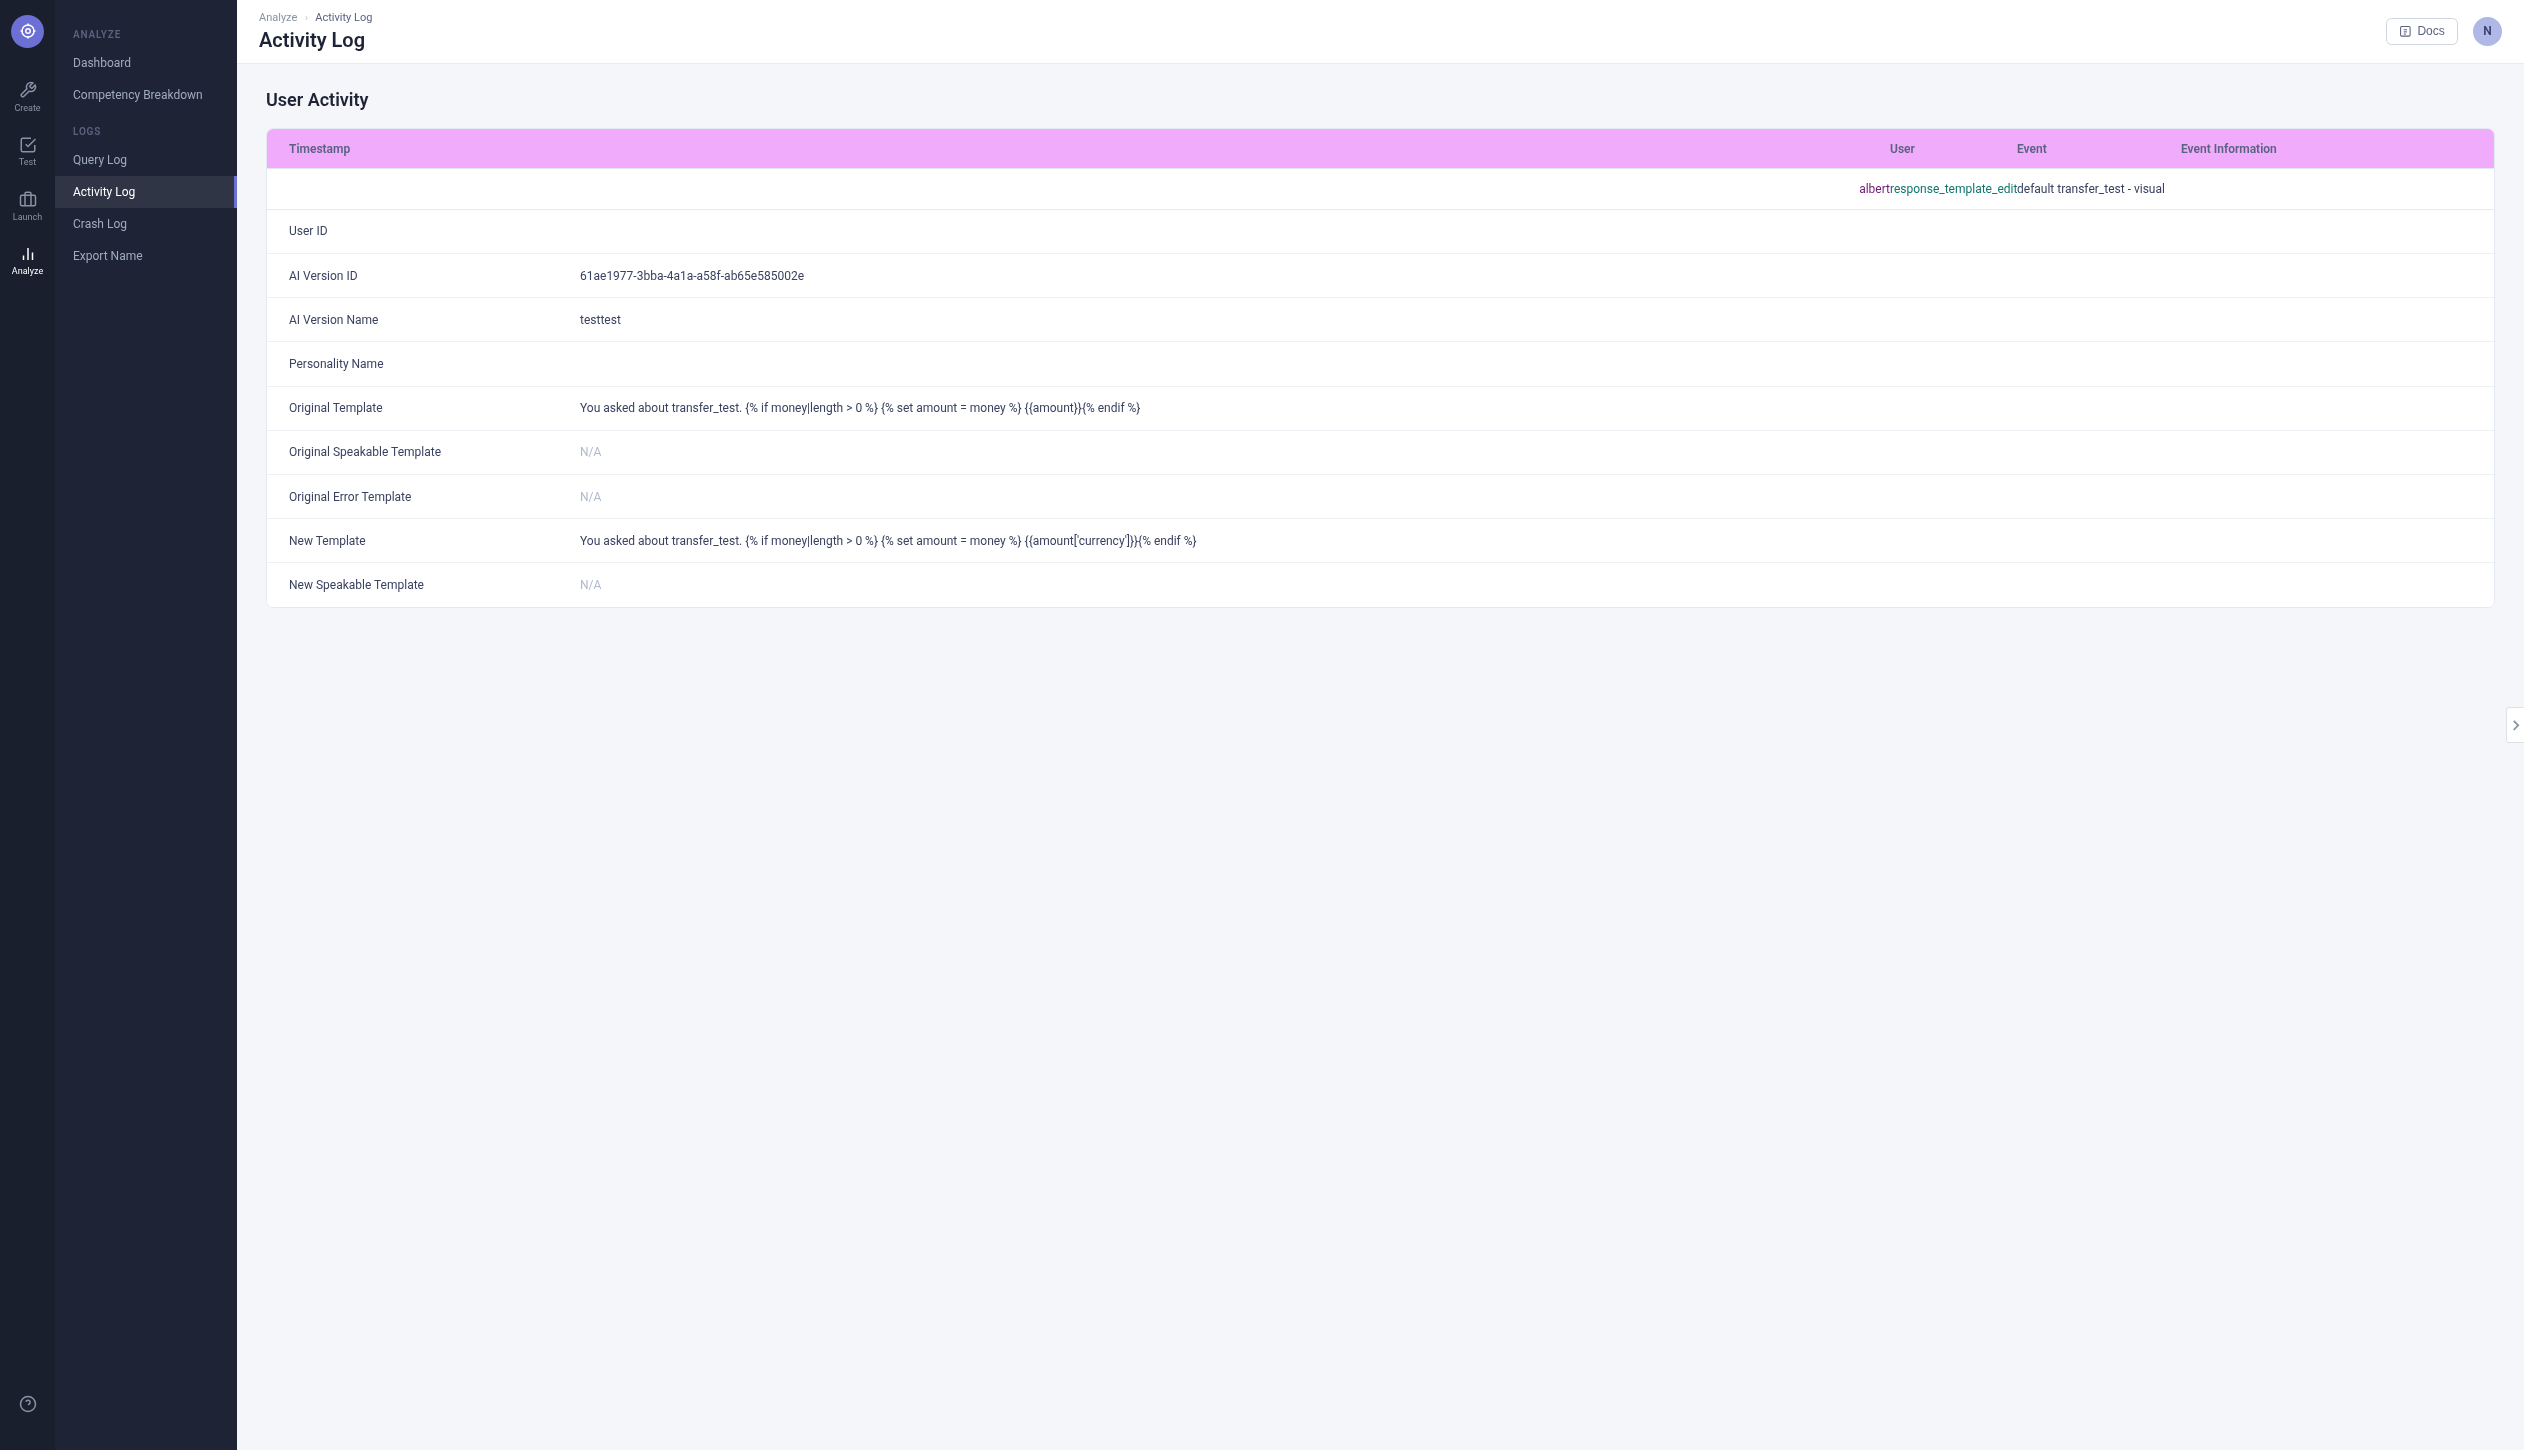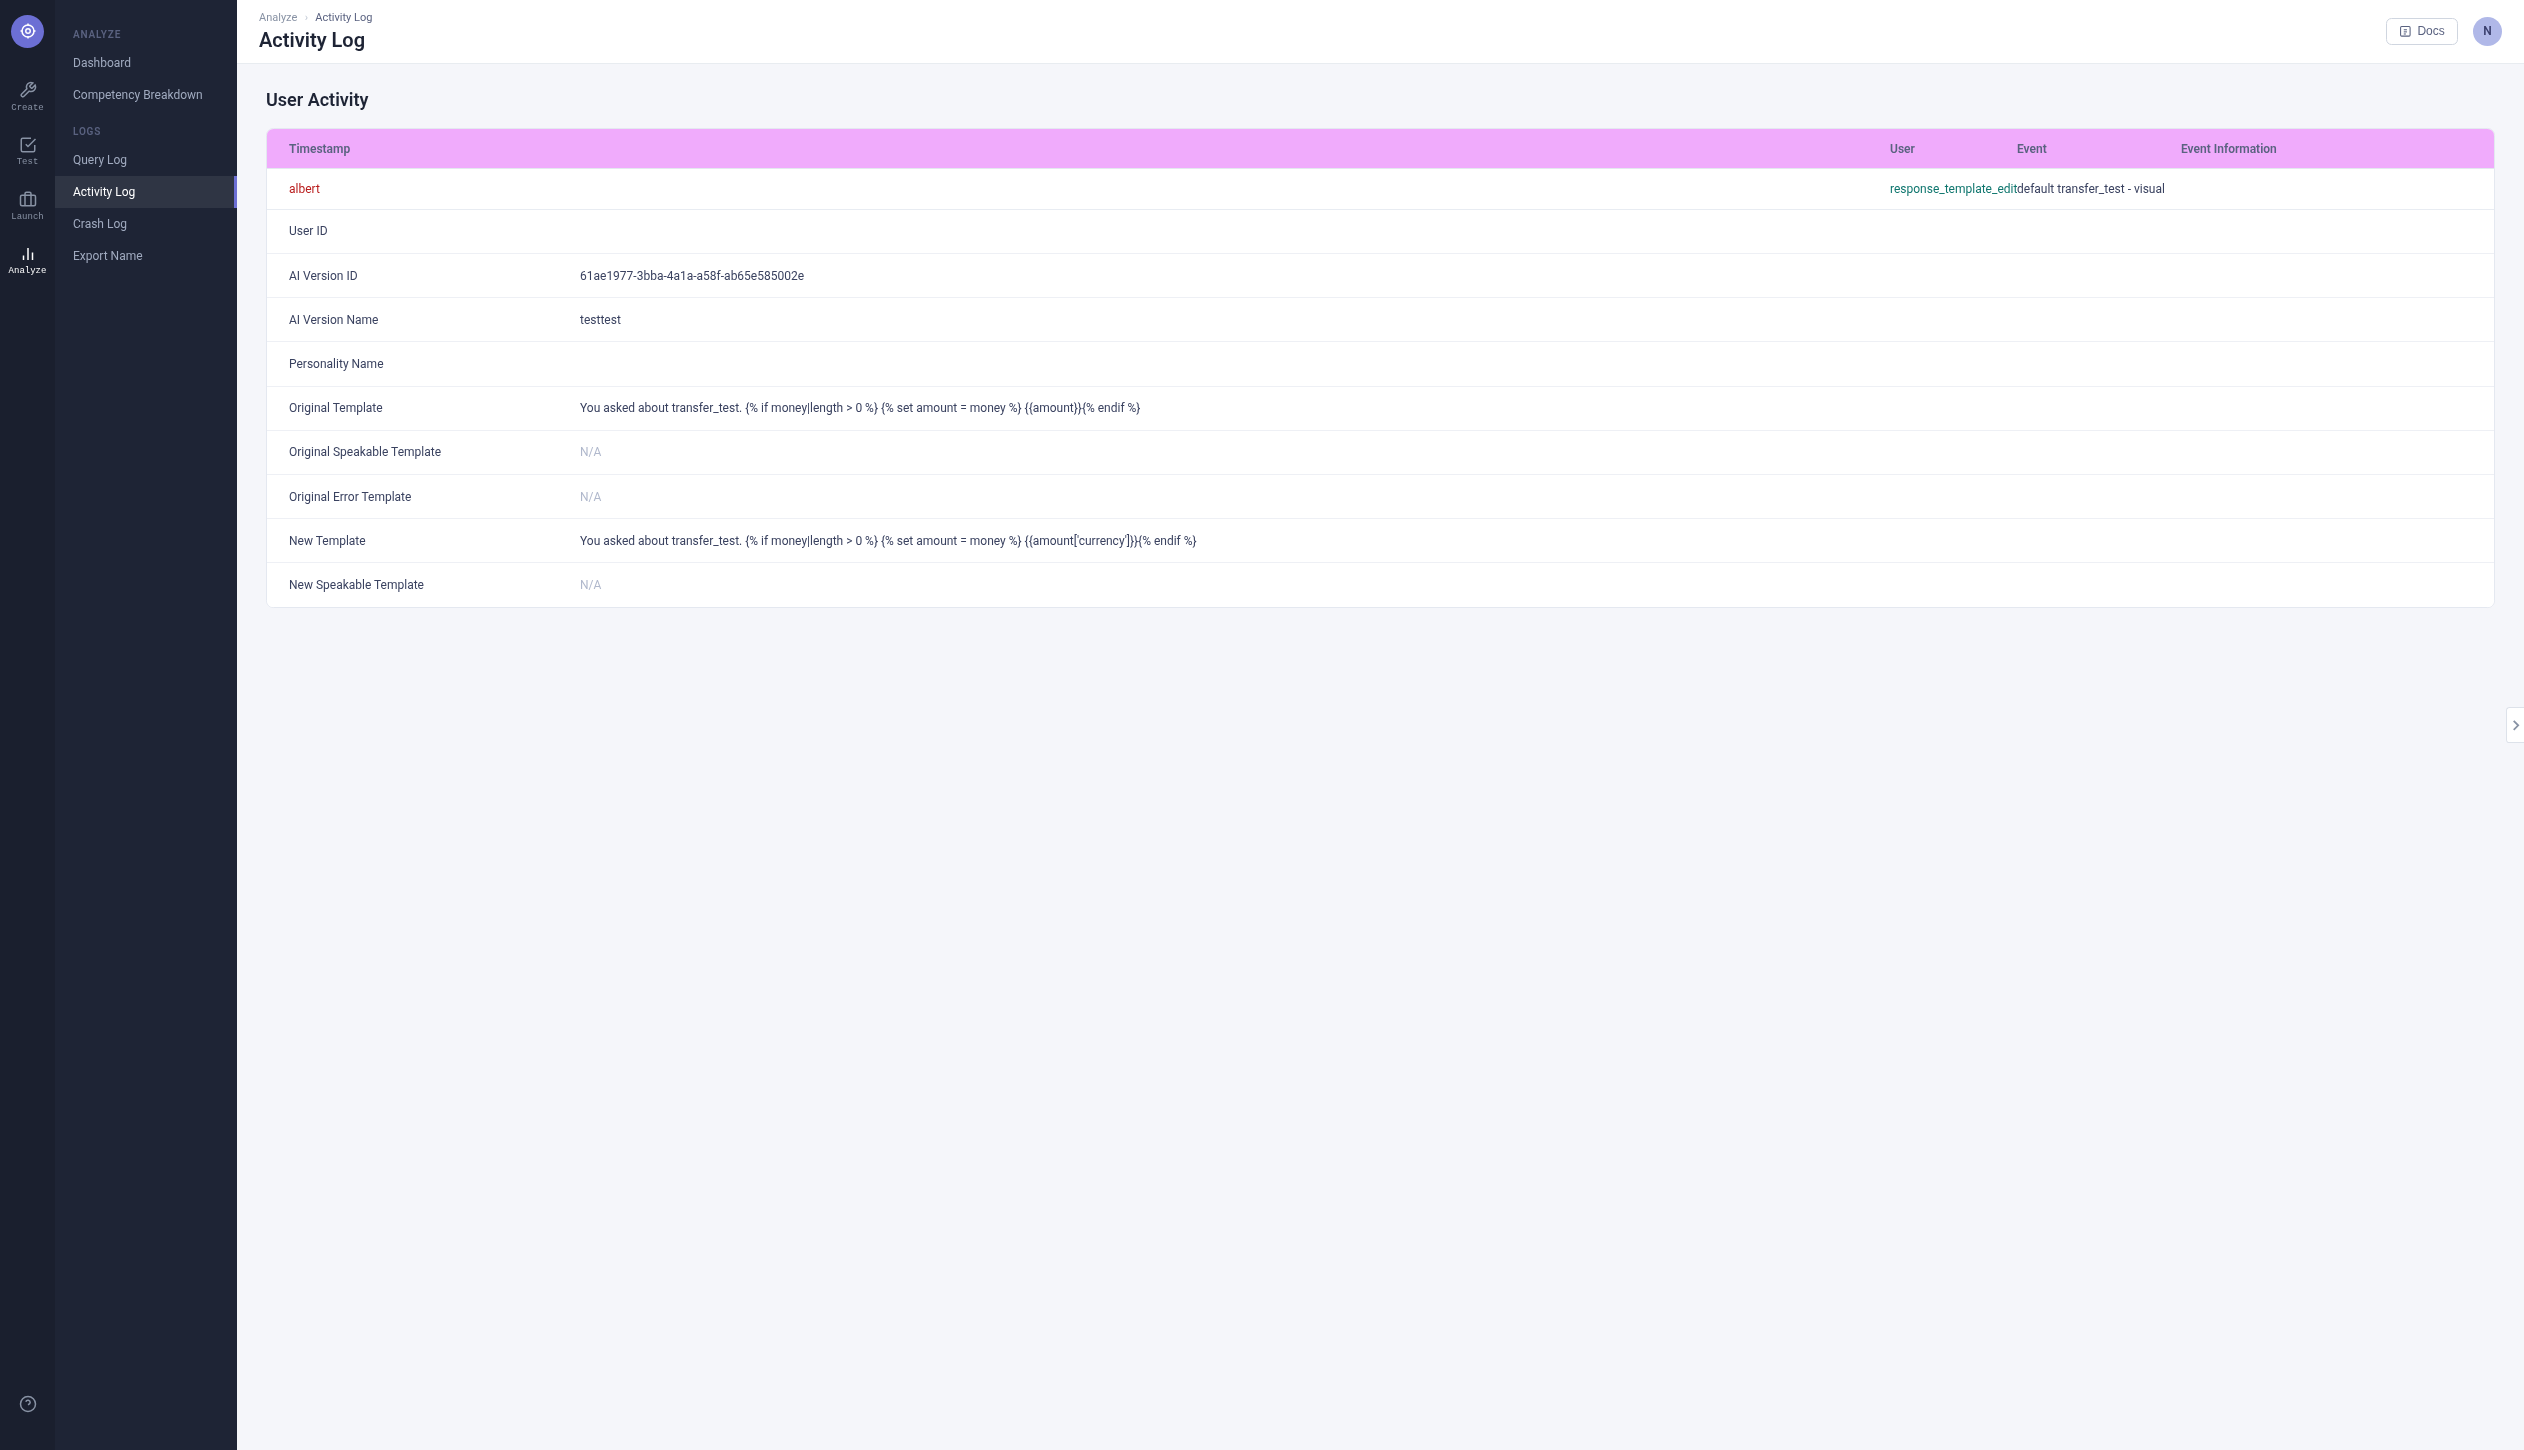--- a/index.html
+++ b/index.html
@@ -21,21 +21,20 @@
       background: #6c6fd4;
       border-radius: 50%;
       display: flex; align-items: center; justify-content: center;
       margin-bottom: 18px;
     }
     .icon-sidebar .logo-icon svg { width: 18px; height: 18px; }
     .nav-icon-item {
       display: flex; flex-direction: column; align-items: center;
       gap: 3.6px; padding: 7.3px 3.6px; width: 100%; cursor: pointer;
       color: #8892a4;
-      font-family: Liberation Mono, monospace;
     }
     .nav-icon-item.active { color: #fff; }
     .nav-icon-item .icon-shape {
       width: 20px; height: 20px;
       display: flex; align-items: center; justify-content: center;
     }
     .nav-icon-item .icon-label {
       font-size: 9px; text-align: center; line-height: 1;
     }
 
@@ -144,21 +143,21 @@
     
     .log-entry-row {
       display: grid;
       grid-template-columns: 1fr 127px 164px 291px;
       padding: 12.7px 22px;
       border-bottom: 0.9px solid #e8ecf2;
       background: #fff;
       align-items: center;
     }
     .log-timestamp { font-size: 12px; color: #3a4260; }
-    .log-user { font-size: 12px; color: #b91c1c; }
+    .log-user { font-size: 12px; color: #701a75; text-align: right; }
     .log-event { font-size: 12px; color: #0f766e; }
     .log-event-info { font-size: 12px; color: #3a4260; }
 
     
     .detail-row {
       display: grid;
       grid-template-columns: 291px 1fr;
       padding: 14.6px 22px;
       border-bottom: 0.9px solid #eef0f5;
       background: #fff;

